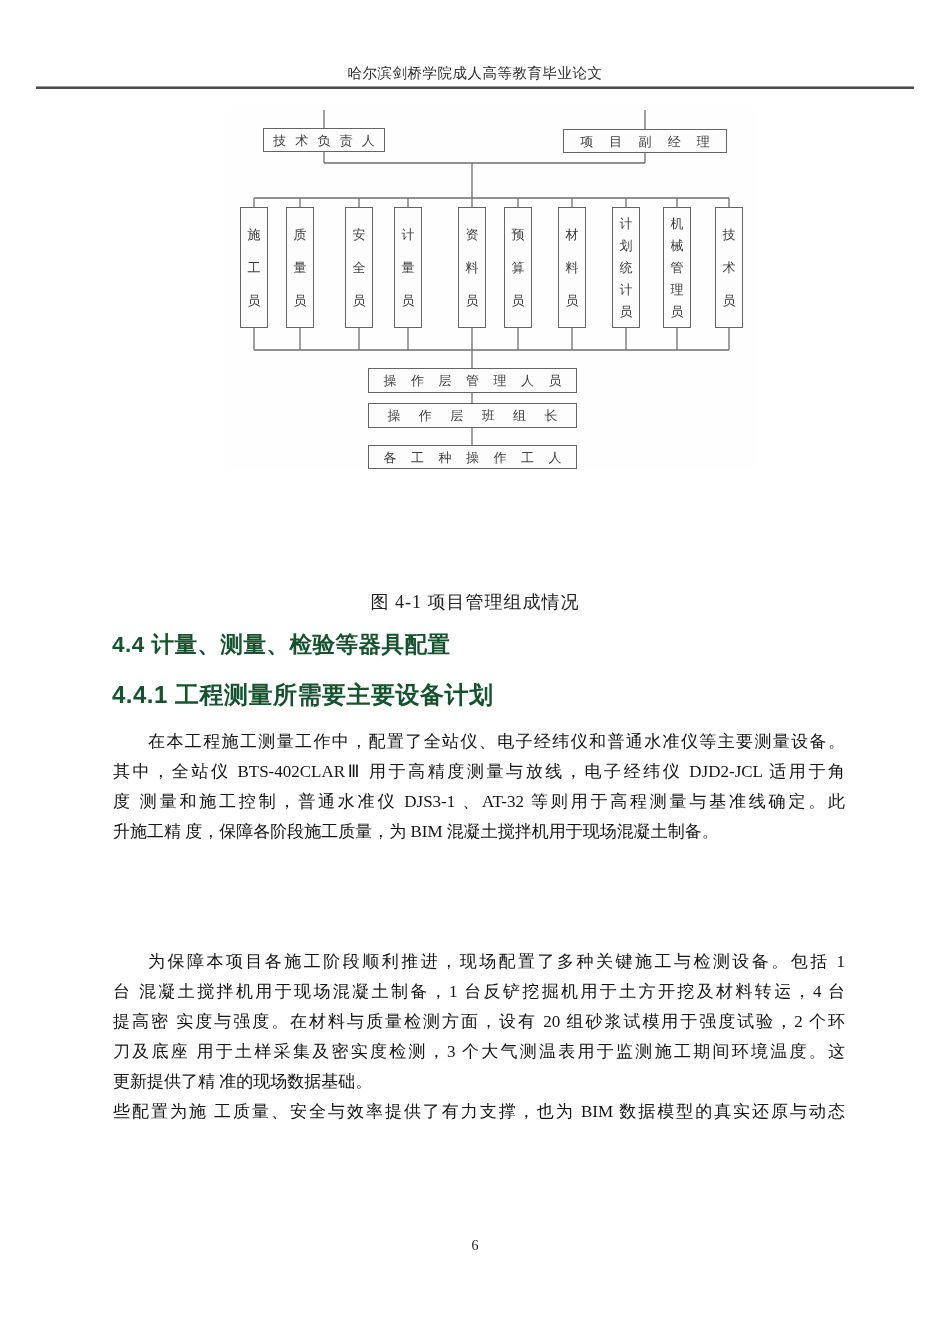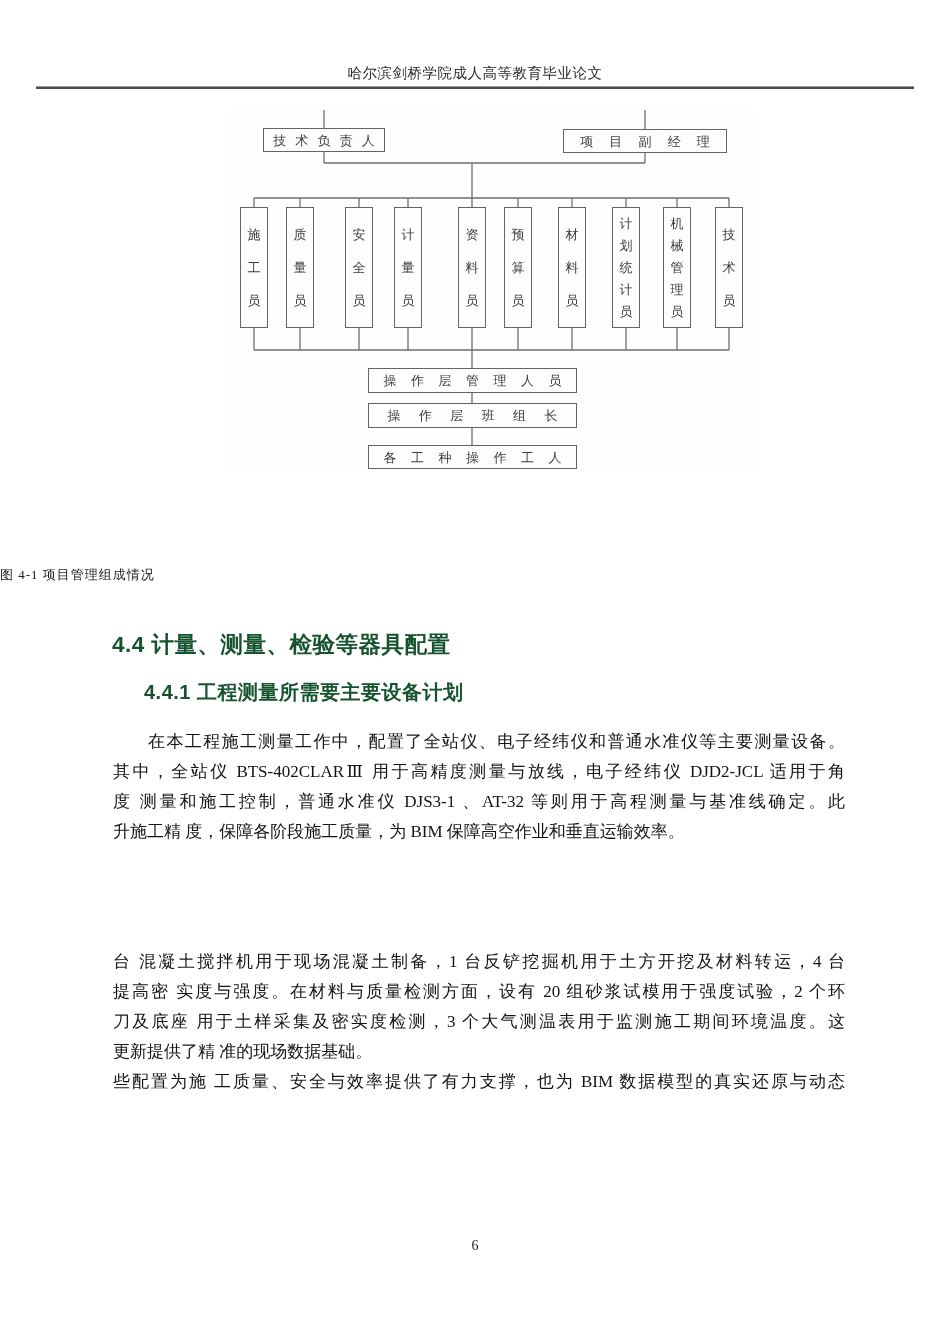--- a/index.html
+++ b/index.html
@@ -32,32 +32,32 @@
     position: absolute; box-sizing: border-box;
     border: 1px solid #646464; background: #fdfdfd;
     color: #3c3c3c; font-size: 13px; line-height: 1;
     display: flex; align-items: center; justify-content: space-evenly;
   }
   .obox.h { flex-direction: row; }
   .obox.v { flex-direction: column; }
 
   
   .caption {
-    position: absolute; top: 566px; left: 0; width: 100%;
-    font-size: 13px; color: #222; letter-spacing: 1px;
+    position: absolute; top: 590px; left: 0; width: 100%;
+    text-align: center; font-size: 18px; color: #222; letter-spacing: 1px;
   }
 
   
   .h-main, .h-sub {
     position: absolute; left: 112px;
     font-family: "Liberation Sans", "DejaVu Sans", sans-serif;
     font-weight: bold; color: #14532d;
   }
   .h-main { top: 629px; font-size: 22.5px; letter-spacing: 0.5px; }
-  .h-sub  { font-size: 20px; letter-spacing: 0.5px; margin-left: 32px; }
+  .h-sub  { font-size: 24px; letter-spacing: 0.5px; }
 
   
   .para {
     position: absolute; left: 113px; width: 732px;
     font-size: 17px; color: #141414;
   }
   .doc-line {
     height: 30px; line-height: 30px;
     text-align: justify; text-align-last: justify;
     white-space: pre-wrap;
@@ -218,29 +218,30 @@
         <span>人</span>
       </div>
   </div>
 
   <div class="caption">图 4-1 项目管理组成情况</div>
 
   <div class="h-main">4.4 计量、测量、检验等器具配置</div>
 
   <div class="h-sub" style="top:679px;">4.4.1 工程测量所需要主要设备计划</div>
 
-  <div class="para" style="top:727px;">
+  <div class="para" style="top:727px;font-family:Liberation Serif, serif;">
     <div class="doc-line indent">在本工程施工测量工作中，配置了全站仪、电子经纬仪和普通水准仪等主要测量设备。</div>
     <div class="doc-line">其中，全站仪 BTS-402CLARⅢ 用于高精度测量与放线，电子经纬仪 DJD2-JCL 适用于角</div>
     <div class="doc-line">度 测量和施工控制，普通水准仪 DJS3-1 、AT-32 等则用于高程测量与基准线确定。此</div>
-    <div class="doc-line last">升施工精 度，保障各阶段施工质量，为 BIM 保障高空作业和垂直运输效率。</div>
+    <div class="doc-line last">升施工精 度，保障各阶段施工质量，为 BIM 混凝土搅拌机用于现场混凝土制备。</div>
   </div>
 
 
   <div class="para" style="top:947px;">
+    <div class="doc-line indent">为保障本项目各施工阶段顺利推进，现场配置了多种关键施工与检测设备。包括 1</div>
     <div class="doc-line">台 混凝土搅拌机用于现场混凝土制备，1 台反铲挖掘机用于土方开挖及材料转运，4 台</div>
     <div class="doc-line">提高密 实度与强度。在材料与质量检测方面，设有 20 组砂浆试模用于强度试验，2 个环</div>
     <div class="doc-line">刀及底座 用于土样采集及密实度检测，3 个大气测温表用于监测施工期间环境温度。这</div>
     <div class="doc-line last">更新提供了精 准的现场数据基础。</div>
     <div class="doc-line">些配置为施 工质量、安全与效率提供了有力支撑，也为 BIM 数据模型的真实还原与动态</div>
   </div>
 
   <div class="page-number">6</div>
 
 </div>

